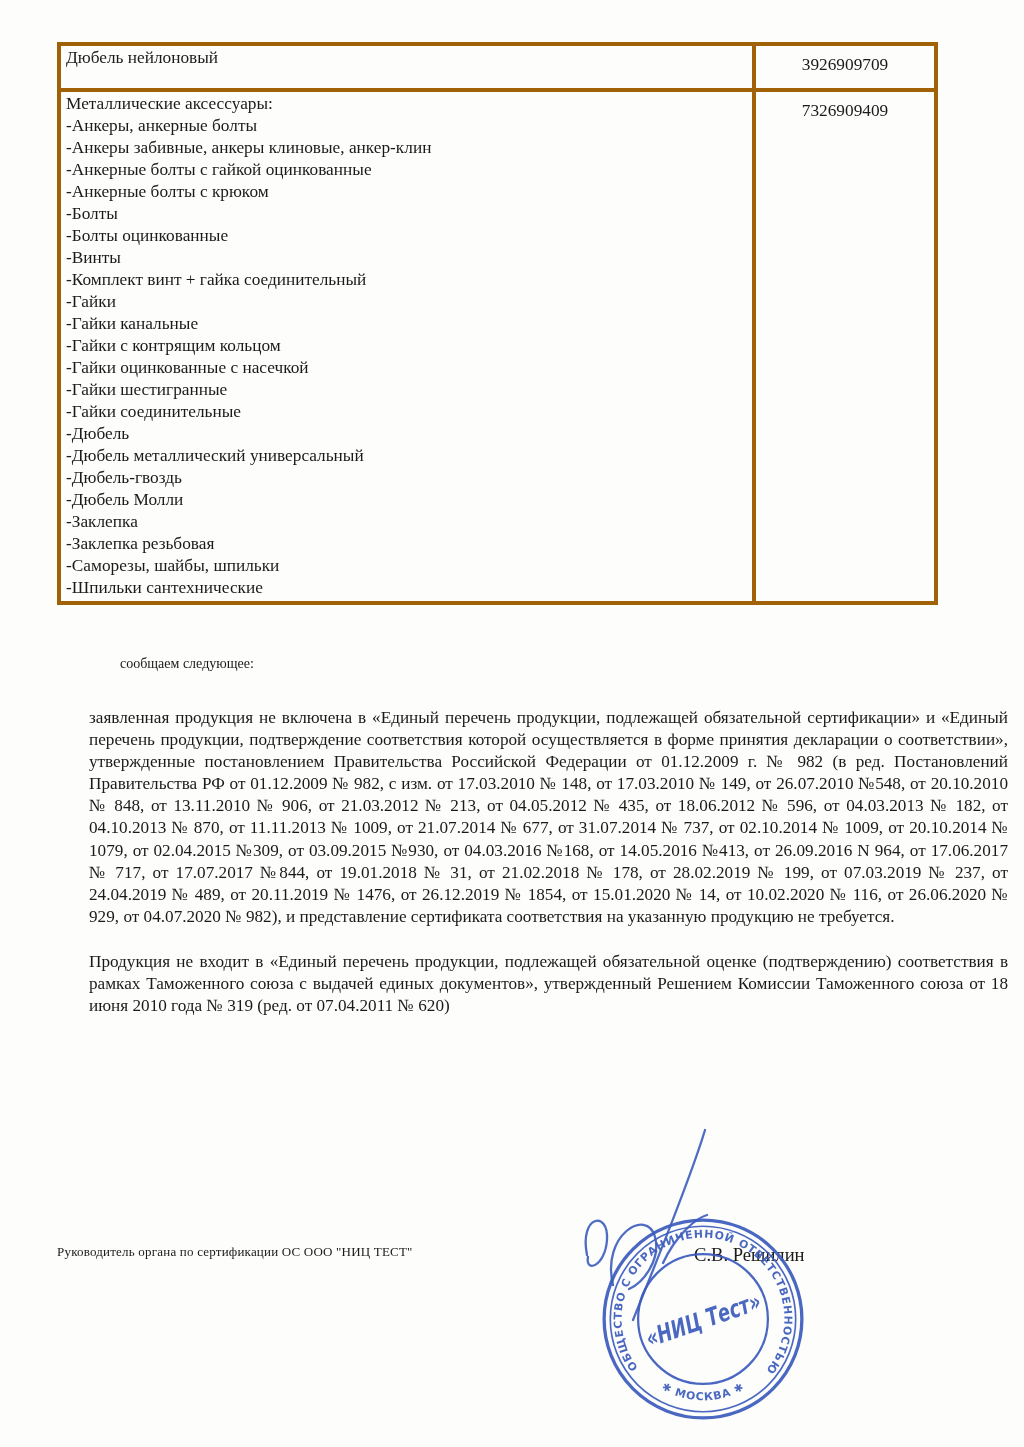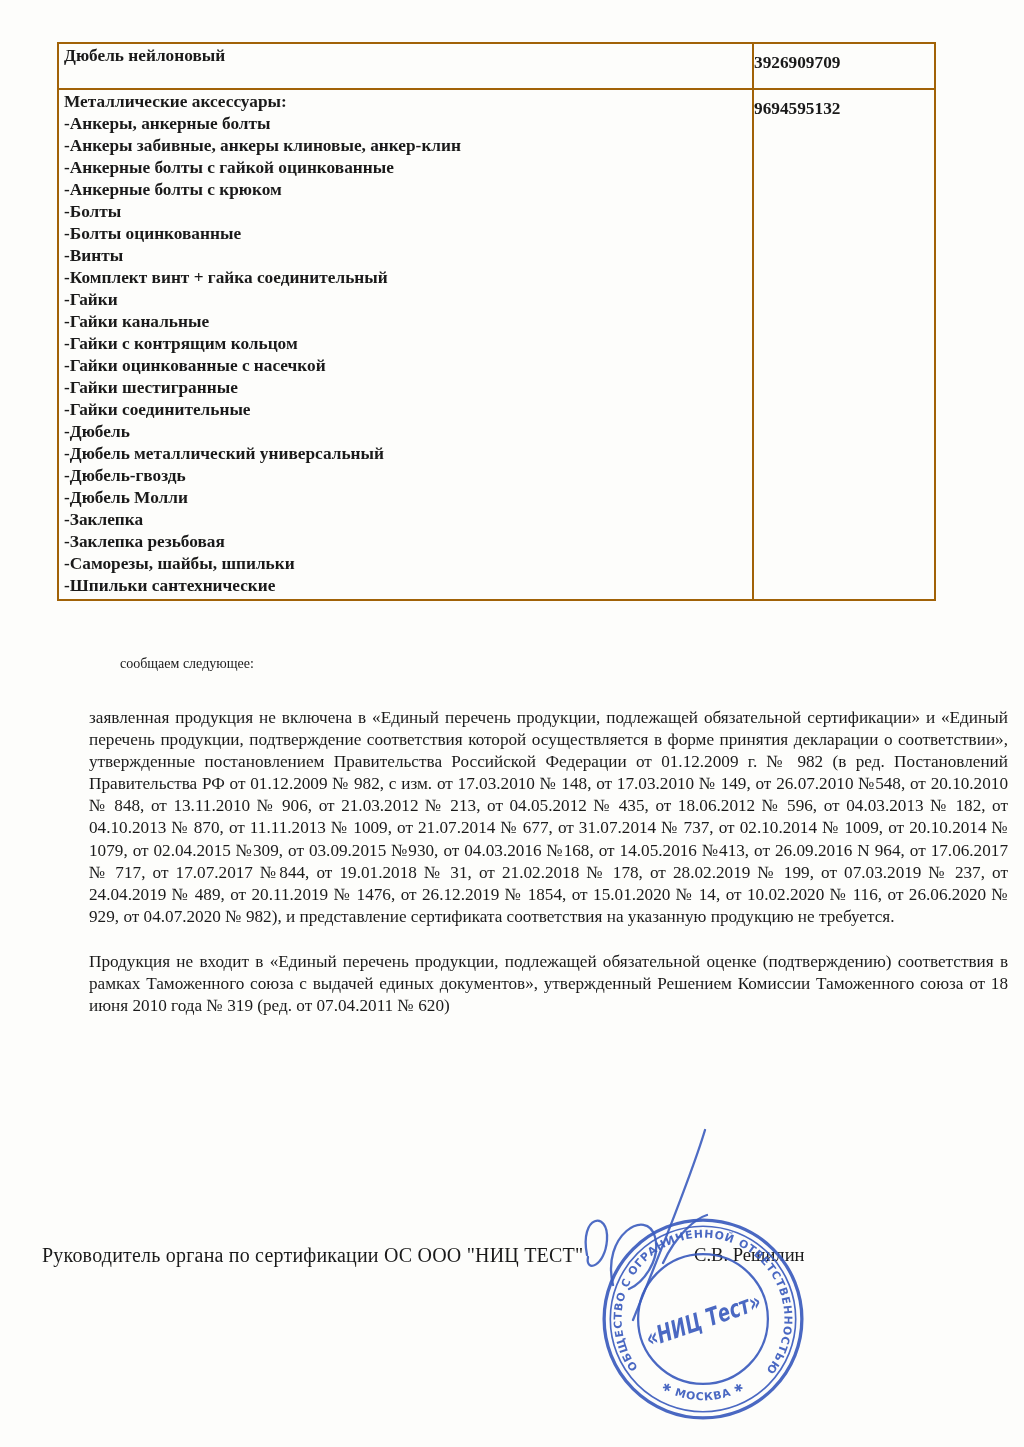--- a/index.html
+++ b/index.html
@@ -13,49 +13,48 @@
   }
   .page { position:absolute; inset:0; overflow:hidden; }
 
   
   .product-table {
     position:absolute; left:57px; top:42px;
     width:877px; border-collapse:collapse;
     table-layout:fixed;
   }
   .product-table td {
-    border:2px solid #a16207;
+    border:4px solid #a16207;
     vertical-align:top;
     font-size:17.3px;
     line-height:22px;
-    font-weight:bold;
   }
   .cell-name { width:695px; padding:1px 6px 2px 5px; white-space:pre-line; }
-  .cell-code { width:182px; text-align:left; padding-top:8px; }
+  .cell-code { width:182px; text-align:center; padding-top:8px; }
   .product-table tr:nth-child(1) td, .product-table tr:nth-child(2) td { height:46px; }
 
   
   .intro {
     position:absolute; left:120px; top:656px;
     font-size:14px;
   }
   .body-text {
     position:absolute; left:57px; top:707px; width:919px;margin-left:32px;
   }
   .body-text p {
     font-size:17.2px;
     line-height:22.1px;
     text-align:justify;
     margin-bottom:23px;
   }
 
   
   .sig-label {
-    position:absolute; left:42px; top:1244px;
-    font-size:20px; letter-spacing:0.2px;
+    position:absolute; left:57px; top:1244px;
+    font-size:13px; letter-spacing:0.2px;
   }
   .sig-name {
     position:absolute; left:694px; top:1244px;
     font-size:18.6px;
   }
 
   
   .sig-svg {
     position:absolute; left:555px; top:1115px;
     width:270px; height:220px;
@@ -115,21 +114,21 @@
 -Гайки шестигранные
 -Гайки соединительные
 -Дюбель
 -Дюбель металлический универсальный
 -Дюбель-гвоздь
 -Дюбель Молли
 -Заклепка
 -Заклепка резьбовая
 -Саморезы, шайбы, шпильки
 -Шпильки сантехнические</td>
-          <td class="cell-code">9694595132</td>
+          <td class="cell-code">7326909409</td>
         </tr>
       </tbody>
   </table>
 
   <p class="intro">сообщаем следующее:</p>
 
   <div class="body-text">
       <p>заявленная продукция не включена в «Единый перечень продукции, подлежащей обязательной сертификации» и «Единый перечень продукции, подтверждение соответствия которой осуществляется в форме принятия декларации о соответствии», утвержденные постановлением Правительства Российской Федерации от 01.12.2009 г. № 982 (в ред. Постановлений Правительства РФ от 01.12.2009 № 982, с изм. от 17.03.2010 № 148, от 17.03.2010 № 149, от 26.07.2010 №548, от 20.10.2010 № 848, от 13.11.2010 № 906, от 21.03.2012 № 213, от 04.05.2012 № 435, от 18.06.2012 № 596, от 04.03.2013 № 182, от 04.10.2013 № 870, от 11.11.2013 № 1009, от 21.07.2014 № 677, от 31.07.2014 № 737, от 02.10.2014 № 1009, от 20.10.2014 № 1079, от 02.04.2015 №309, от 03.09.2015 №930, от 04.03.2016 №168, от 14.05.2016 №413, от 26.09.2016 N 964, от 17.06.2017 № 717, от 17.07.2017 №844, от 19.01.2018 № 31, от 21.02.2018 № 178, от 28.02.2019 № 199, от 07.03.2019 № 237, от 24.04.2019 № 489, от 20.11.2019 № 1476, от 26.12.2019 № 1854, от 15.01.2020 № 14, от 10.02.2020 № 116, от 26.06.2020 № 929, от 04.07.2020 № 982), и представление сертификата соответствия на указанную продукцию не требуется.</p>
       <p>Продукция не входит в «Единый перечень продукции, подлежащей обязательной оценке (подтверждению) соответствия в рамках Таможенного союза с выдачей единых документов», утвержденный Решением Комиссии Таможенного союза от 18 июня 2010 года № 319 (ред. от 07.04.2011 № 620)</p>
     </div>

